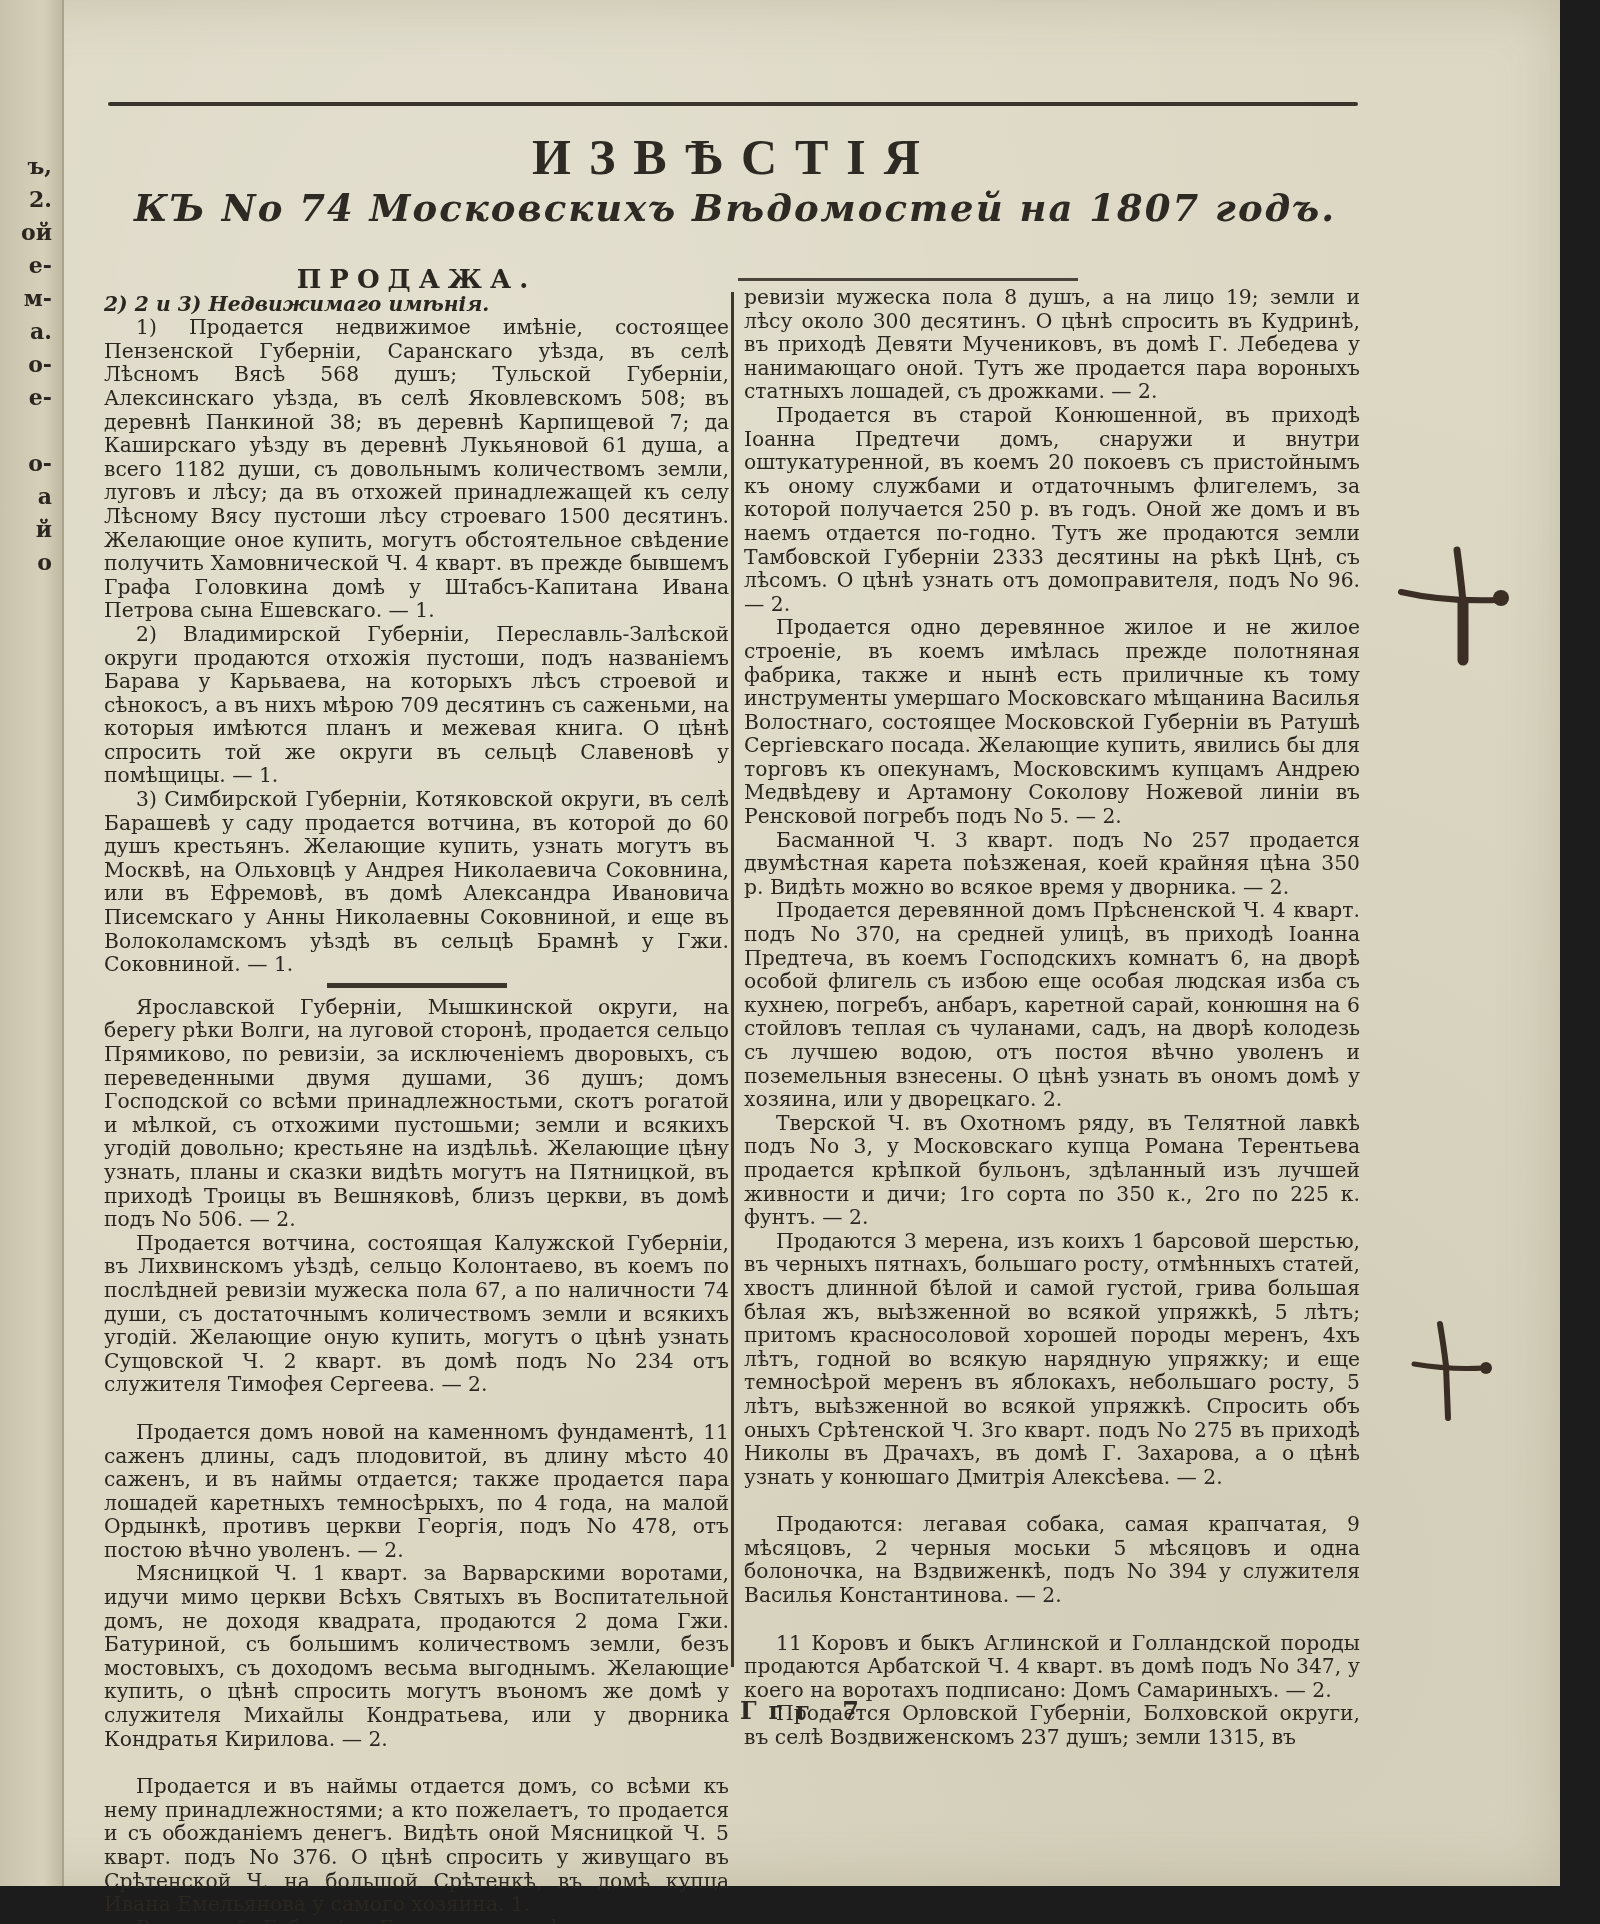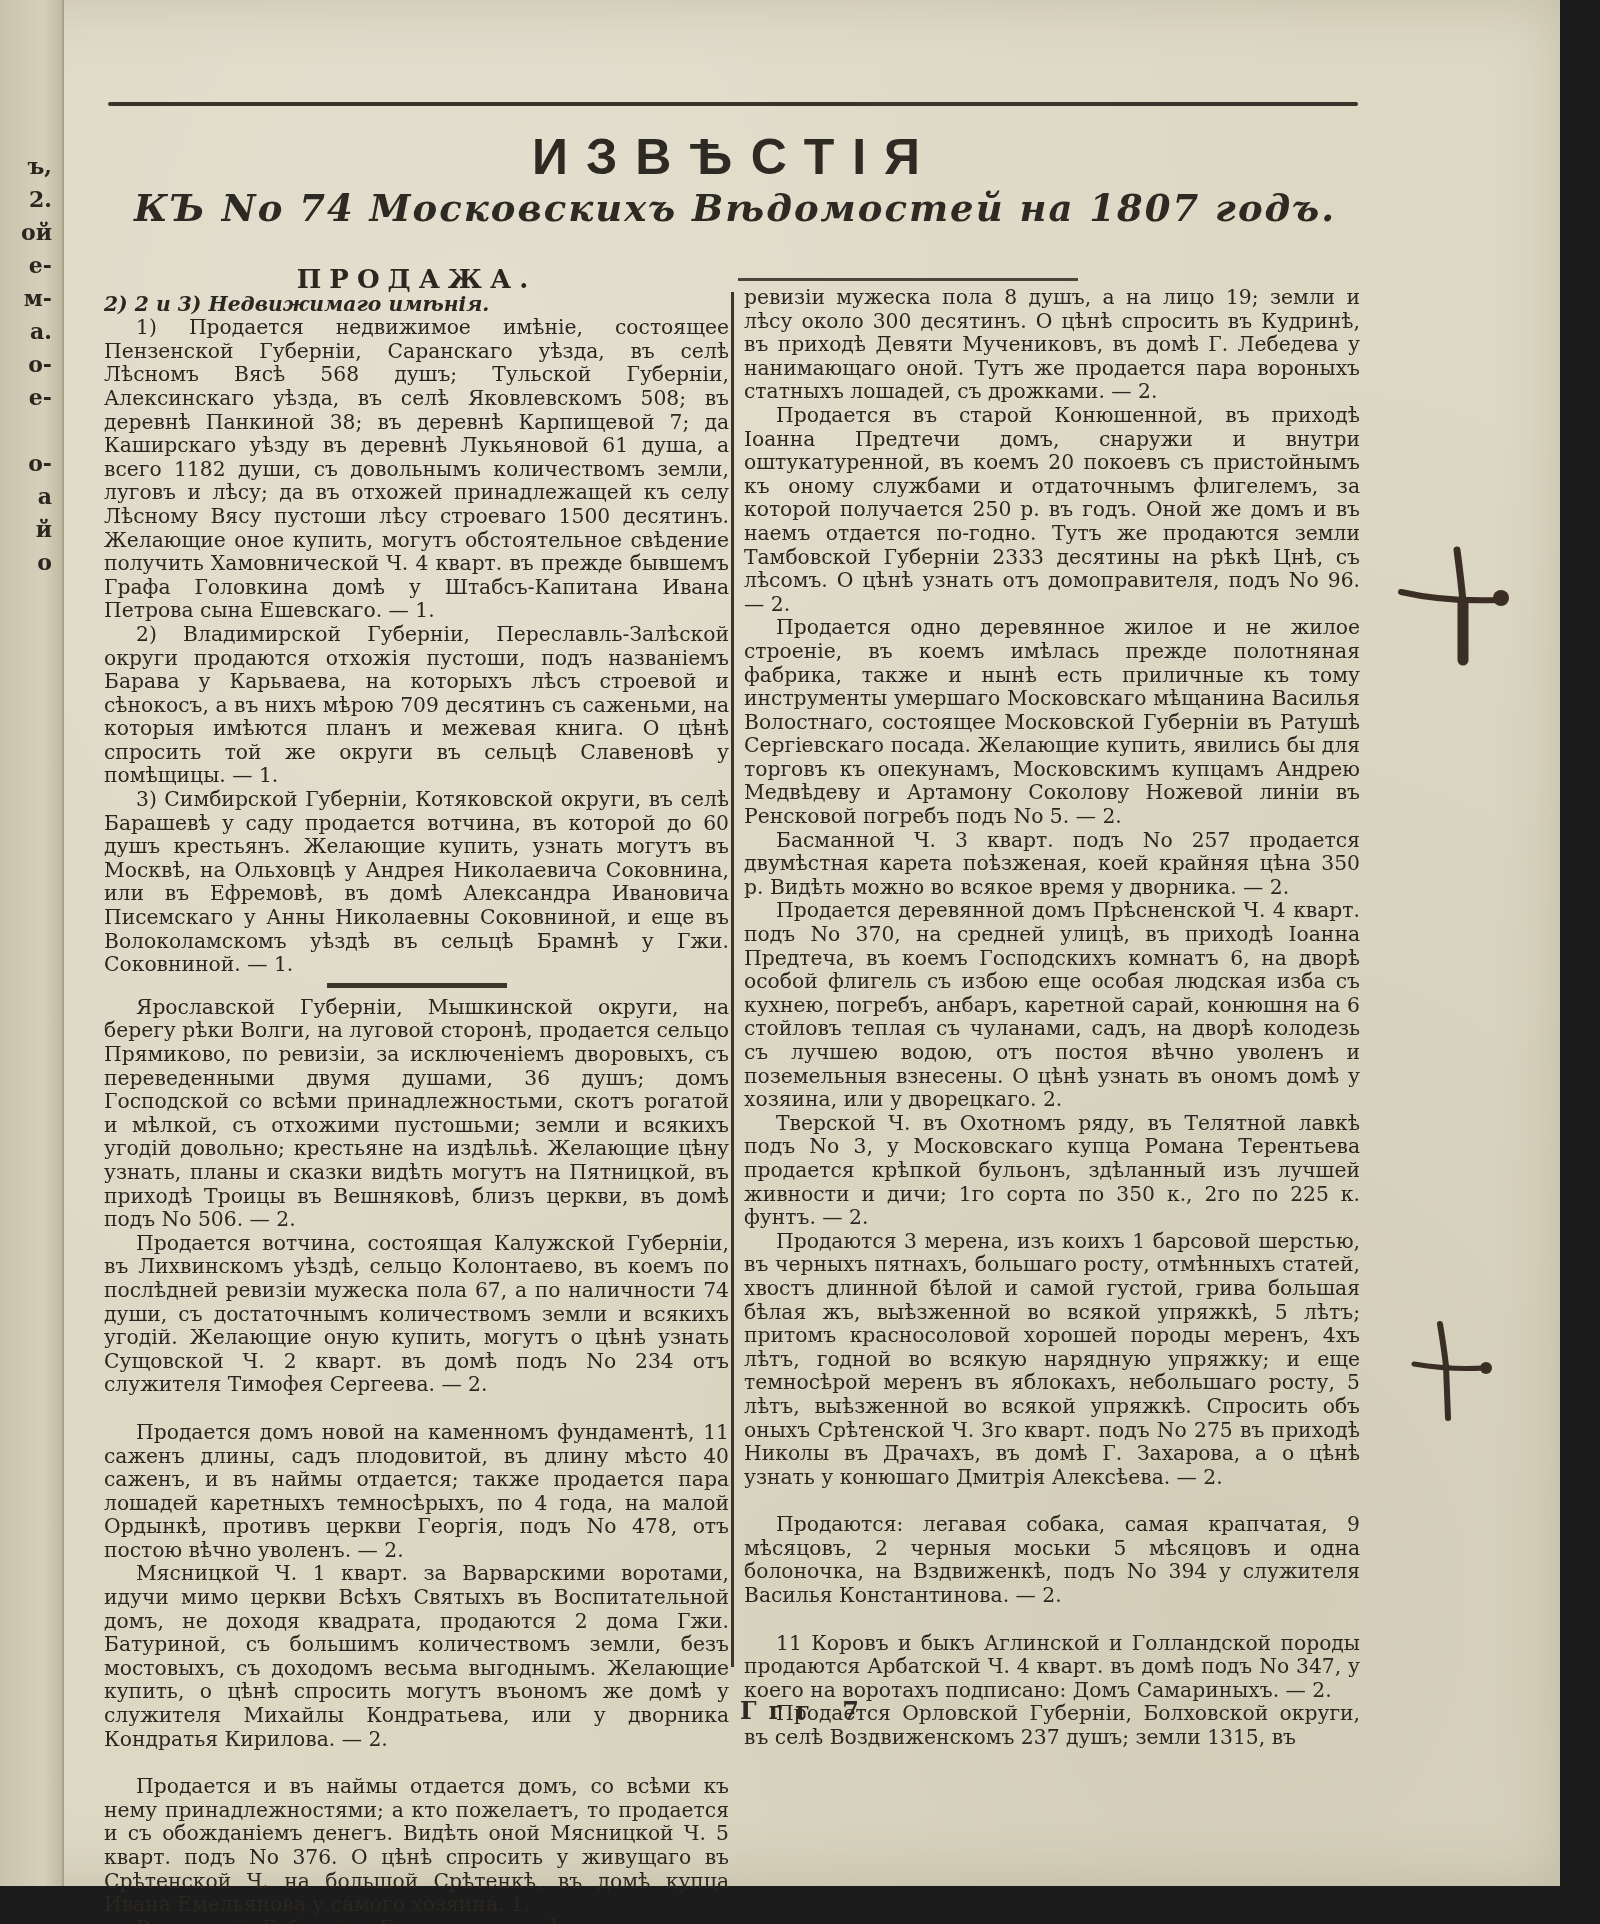--- a/index.html
+++ b/index.html
@@ -28,21 +28,21 @@
     text-align:right; white-space:pre;
   }
   .rule-top {
     position:absolute; left:108px; top:102px; width:1250px; height:4px;
     background:#3a342c; border-radius:2px;
   }
   .masthead {
     position:absolute; left:100px; top:128px; width:1270px; text-align:center;
   }
   .masthead .title {
-    font-family:Liberation Sans, sans-serif; font-weight:bold;
+    font-family:Liberation Serif, serif; font-weight:bold;
     font-size:50px; letter-spacing:18px; color:#2d2923;
   }
   .masthead .subtitle {
     font-family:"DejaVu Serif", serif; font-weight:bold; font-style:italic;
     font-size:37px; letter-spacing:2px; color:#2d2923;
   }
   .col {
     position:absolute; top:268px; width:625px;
     font-size:20.3px; line-height:23.6px; text-align:justify;
     hyphens:auto;

